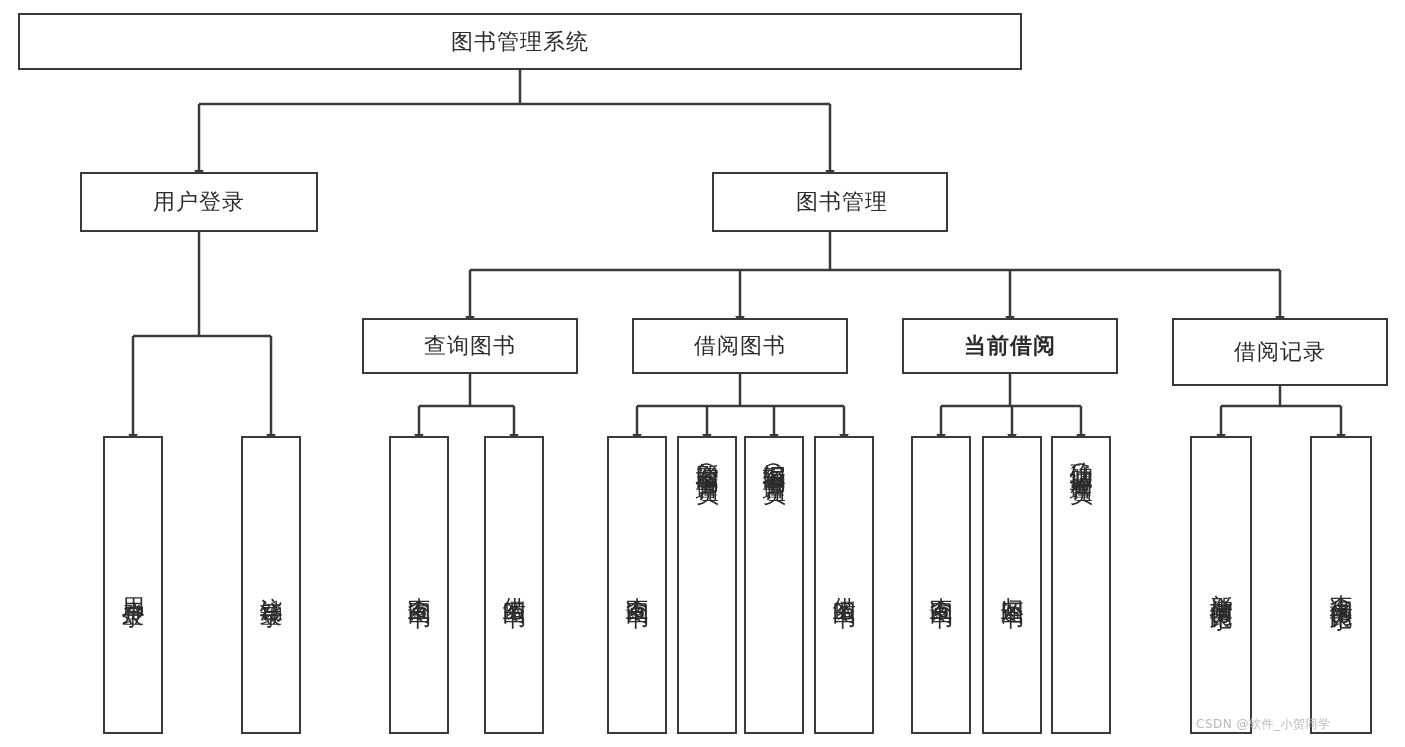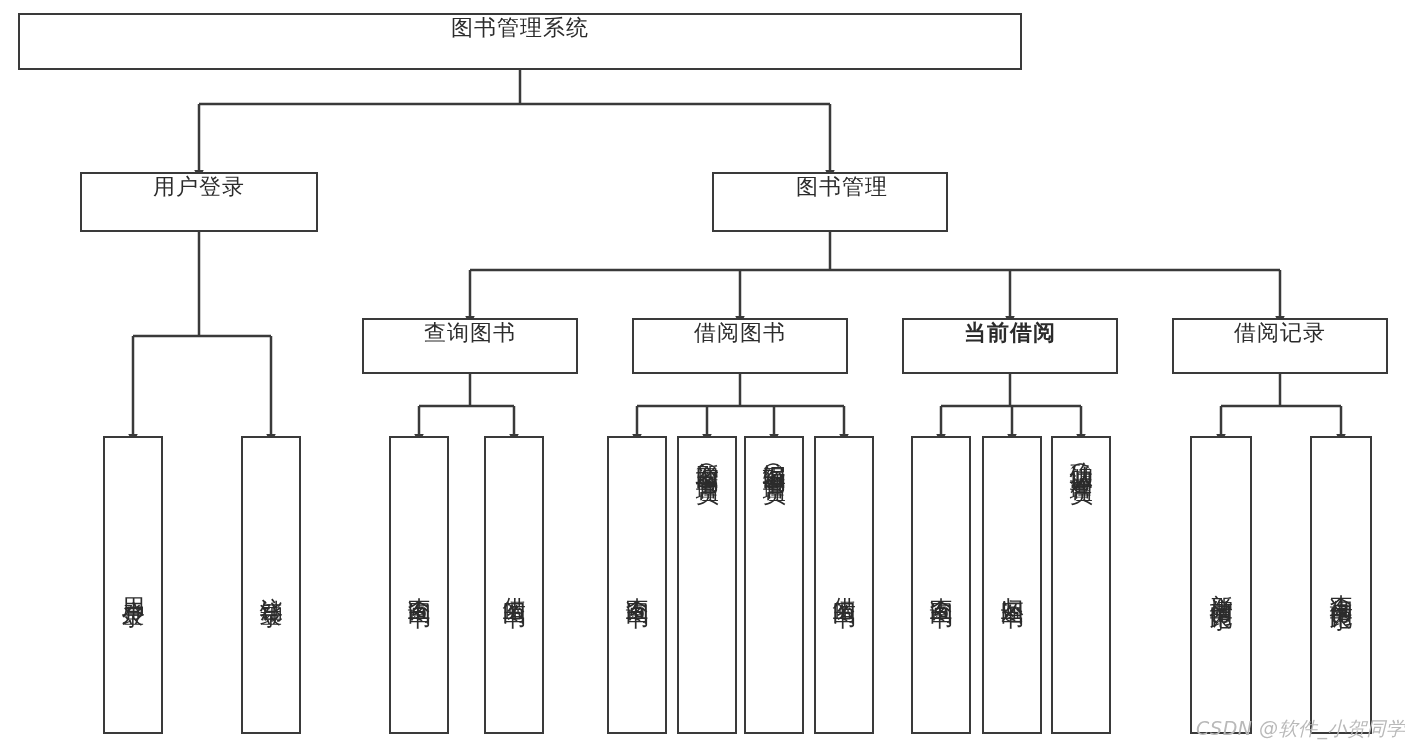--- a/index.html
+++ b/index.html
@@ -21,21 +21,21 @@
     width:1405px;
     height:747px;
     pointer-events:none;
   }
   .node{
     position:absolute;
     box-sizing:border-box;
     border:2.5px solid #3a3a3a;
     background:#ffffff;
     display:flex;
-    align-items:flex-start;
+    align-items:center;
     justify-content:center;
   }
   .node-label{
     font-size:22px;
     line-height:1.15;
     letter-spacing:1px;
     color:#2b2b2b;
     white-space:nowrap;
   }
   
@@ -52,26 +52,25 @@
     letter-spacing:3px;
     white-space:normal;
     max-height:100%;
   }
   .node.vert.mid{
     align-items:center;
     padding-top:0;
   }
   .watermark{
     position:absolute;
-    font-size:19px;
+    font-size:12px;
     color:#b9b9b9;
     letter-spacing:0.5px;
     white-space:nowrap;
     user-select:none;
-    font-style:italic;
   }
 </style>
 </head>
 <body>
 
 <div id="canvas">
 
   <svg id="edge-layer" viewBox="0 0 1405 747" width="1405" height="747" aria-hidden="true">
     <defs>
       <marker id="arrow" markerWidth="11" markerHeight="11" refX="1.5" refY="5" orient="auto" markerUnits="userSpaceOnUse">
@@ -127,21 +126,21 @@
       </div>
       <div class="node" style="left: 362px; top: 318px; width: 216px; height: 56px;">
         <span class="node-label">查询图书</span>
       </div>
       <div class="node" style="left: 632px; top: 318px; width: 216px; height: 56px;">
         <span class="node-label">借阅图书</span>
       </div>
       <div class="node" style="left: 902px; top: 318px; width: 216px; height: 56px; font-weight: bold;">
         <span class="node-label">当前借阅</span>
       </div>
-      <div class="node" style="left: 1172px; top: 318px; width: 216px; height: 56px;">
+      <div class="node" style="left: 1172px; top: 318px; width: 216px; height: 68px;">
         <span class="node-label">借阅记录</span>
       </div>
       <div class="node vert mid" style="left: 103px; top: 436px; width: 60px; height: 298px;">
         <span class="node-label">用户登录</span>
       </div>
       <div class="node vert mid" style="left: 241px; top: 436px; width: 60px; height: 298px;">
         <span class="node-label">注销登录</span>
       </div>
       <div class="node vert mid" style="left: 389px; top: 436px; width: 60px; height: 298px;">
         <span class="node-label">查询图书</span>

